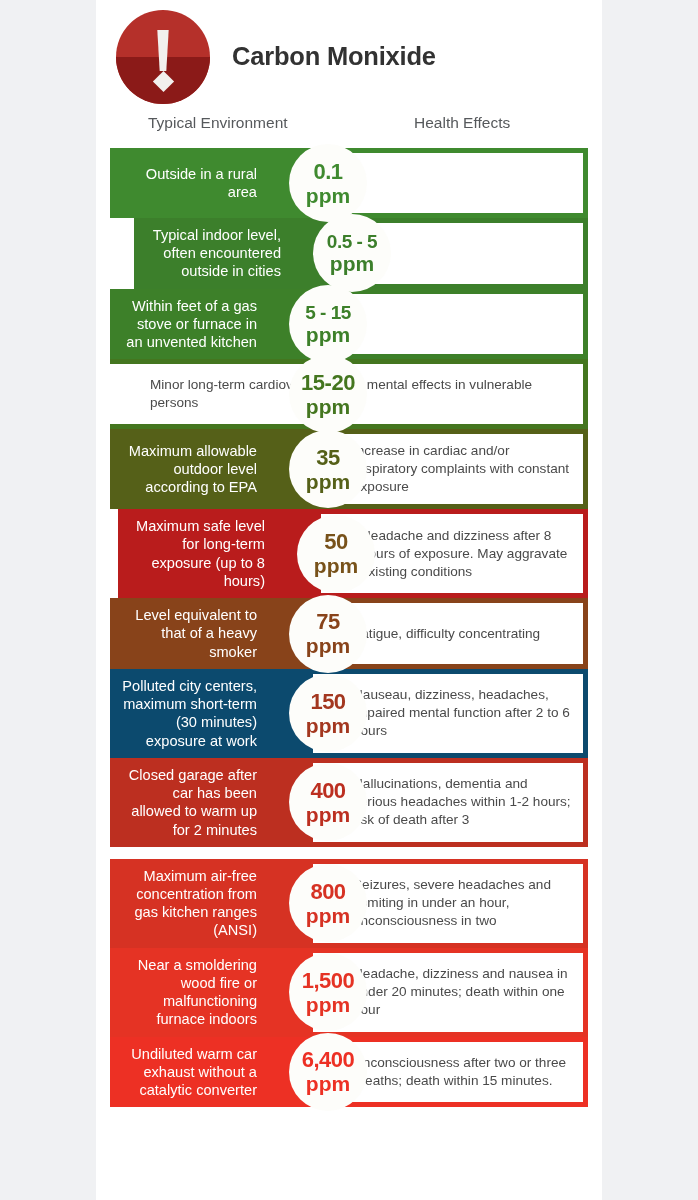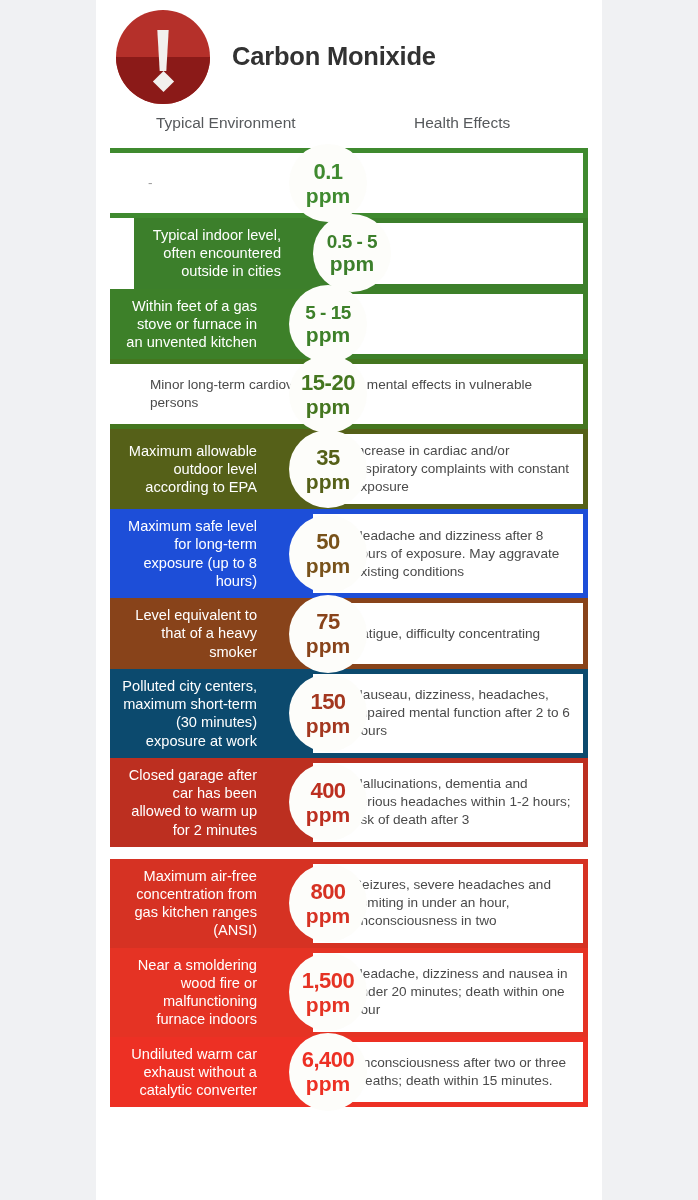--- a/index.html
+++ b/index.html
@@ -95,21 +95,21 @@
     position: relative;
     height: 44px;
   }
   .col-heads .ch {
     position: absolute;
     top: 10px;
     font-size: 15.5px;
     color: #56595c;
     white-space: nowrap;
   }
-  .col-heads .ch-env    { left: 60px; }
+  .col-heads .ch-env    { left: 52px; }
   .col-heads .ch-health { left: 318px; }
 
   
   .chart {
     position: relative;
     margin: 0 0 0 14px;
     width: 478px;
   }
 
   .row {
@@ -194,20 +194,21 @@
       </h1>
     </div>
 
     <div class="col-heads">
       <div class="ch ch-env">Typical Environment</div>
       <div class="ch ch-health">Health Effects</div>
     </div>
 
     <div class="chart" id="chart">
         <div class="row" style="background: rgb(63, 138, 47);">
+          <div class="env">Outside in a rural area</div>
           <div class="effect is-empty">-</div>
           <div class="bubble">
             <div class="val" style="color: rgb(63, 138, 47);">0.1</div>
             <div class="unit" style="color: rgb(63, 138, 47);">ppm</div>
           </div>
         </div>
         <div class="row" style="background: rgb(60, 127, 43); margin-left: 24px;">
           <div class="env">Typical indoor level, often encountered outside in cities</div>
           <div class="effect is-empty">-</div>
           <div class="bubble">
@@ -231,21 +232,21 @@
           </div>
         </div>
         <div class="row" style="background: rgb(85, 96, 24);">
           <div class="env">Maximum allowable outdoor level according to EPA</div>
           <div class="effect">Increase in cardiac and/or respiratory complaints with constant exposure</div>
           <div class="bubble">
             <div class="val" style="color: rgb(85, 96, 24);">35</div>
             <div class="unit" style="color: rgb(85, 96, 24);">ppm</div>
           </div>
         </div>
-        <div class="row" style="background: #1d4ed8;">
+        <div class="row" style="background: #b91c1c; margin-left: 8px;">
           <div class="env">Maximum safe level for long-term exposure (up to 8 hours)</div>
           <div class="effect">Headache and dizziness after 8 hours of exposure. May aggravate existing conditions</div>
           <div class="bubble">
             <div class="val" style="color: rgb(120, 82, 26);">50</div>
             <div class="unit" style="color: rgb(120, 82, 26);">ppm</div>
           </div>
         </div>
         <div class="row" style="background: rgb(136, 67, 26); justify-content: flex-end;">
           <div class="env">Level equivalent to that of a heavy smoker</div>
           <div class="effect">Fatigue, difficulty concentrating</div>

